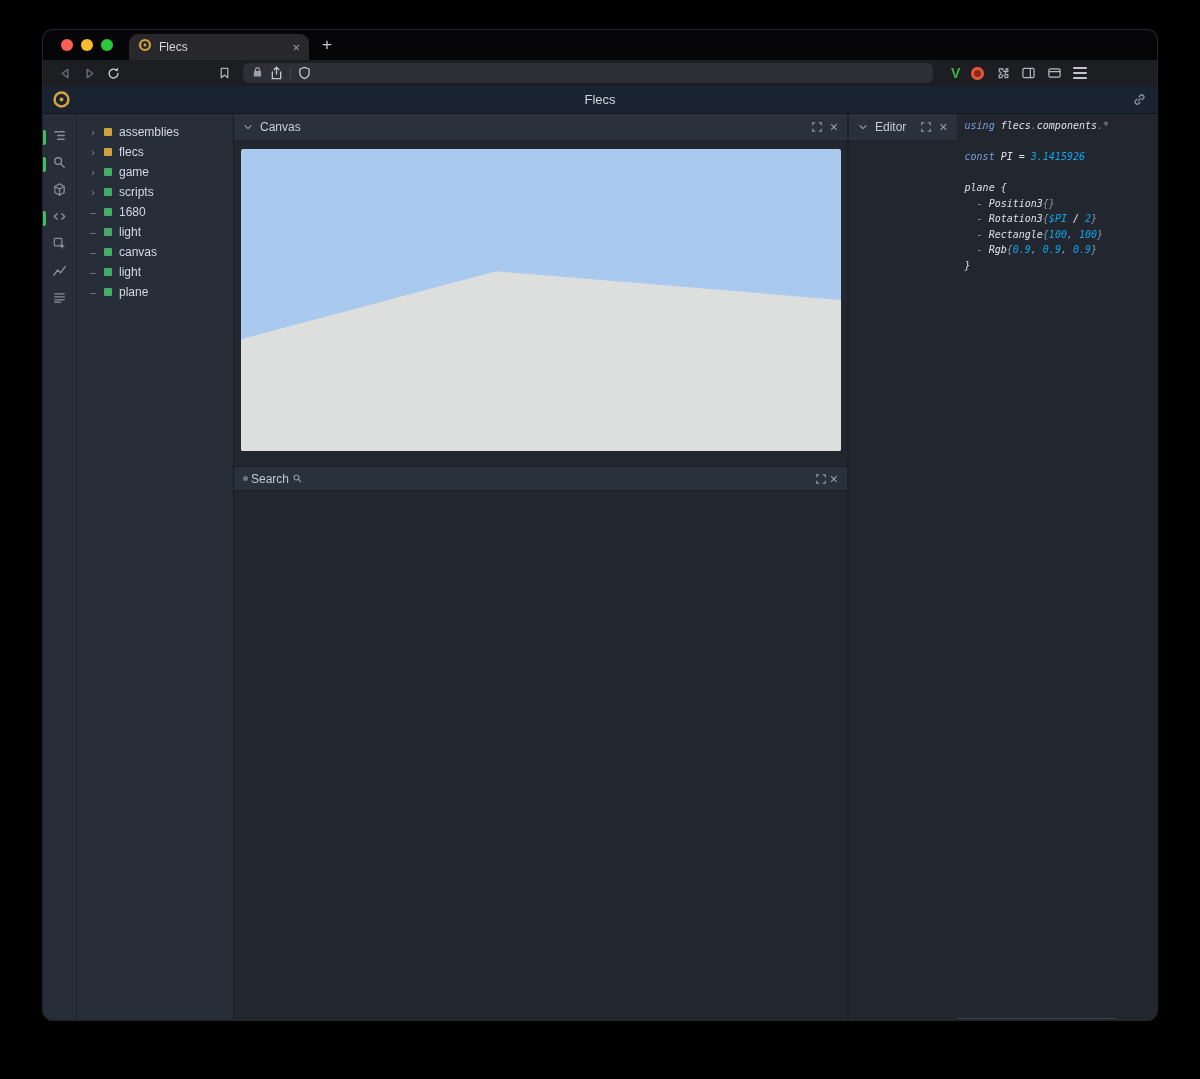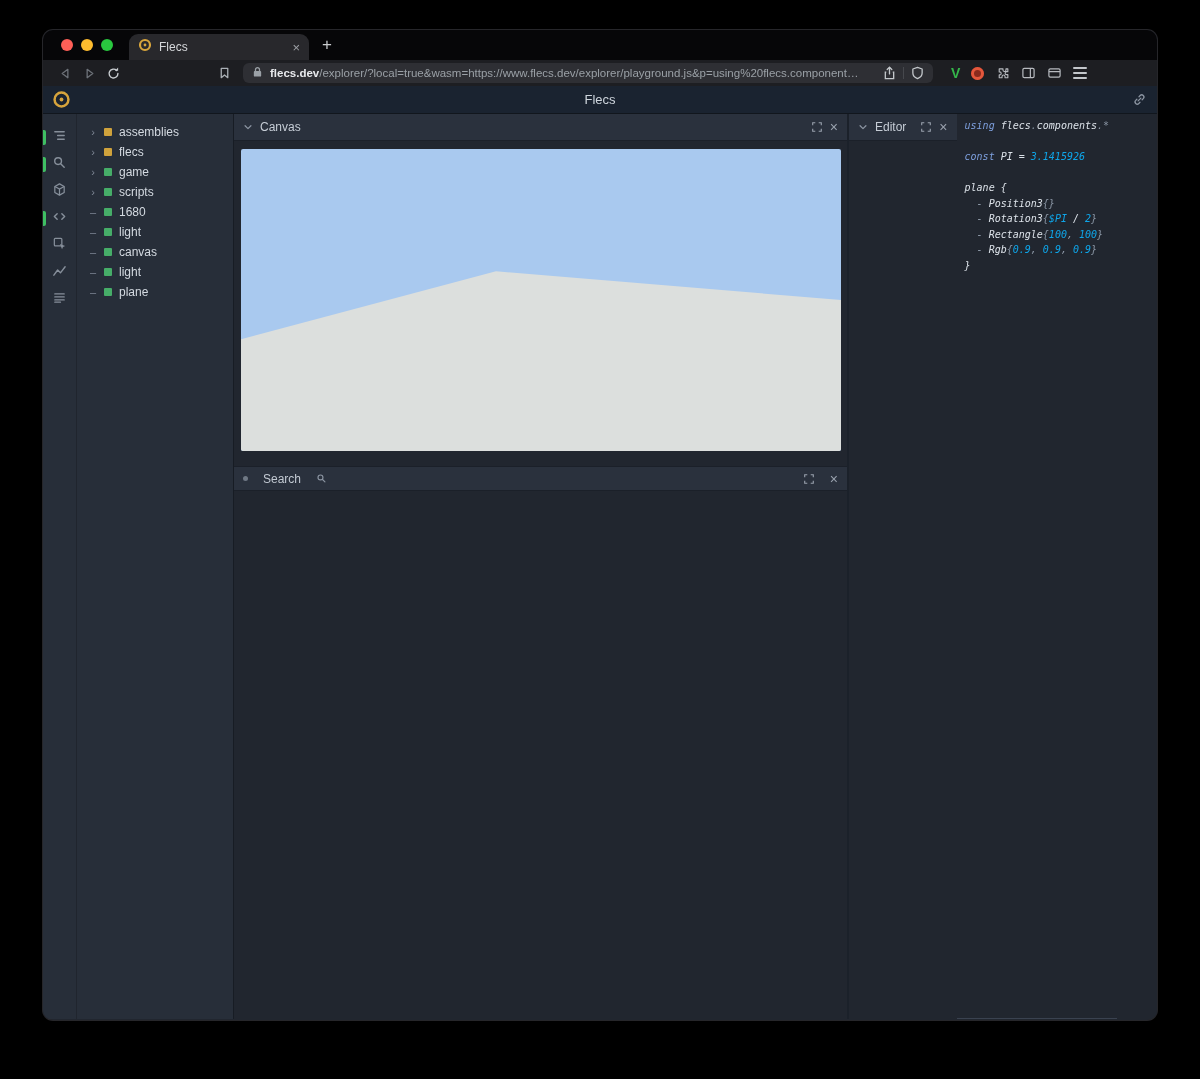--- a/index.html
+++ b/index.html
@@ -60,21 +60,21 @@
   .center-col { width:614px; display:flex; flex-direction:column; background:#21262f; border-left:1px solid #171c24; }
   .panel-header { height:27px; background:#2a313d; display:flex; align-items:center; padding:0 9px; gap:7px;
                   color:#c6cdd6; font-size:12px; border-bottom:1px solid #1b2029; flex:none; }
   .ph-spacer { flex:1; }
   .ph-btn { display:flex; align-items:center; justify-content:center; cursor:pointer; color:#9aa2ae; }
   .ph-close { font-size:14px; line-height:1; }
   .canvas-wrap { padding:8px 7px; }
   .scene { width:600px; height:302px; display:block; border-radius:2px; }
 
   .search-header { margin-top:7px; height:25px; background:#2a313d; display:flex; align-items:center;
-                   padding:0 9px; gap:15px; color:#c2c9d2; font-size:12px;
+                   padding:0 9px; gap:3px; color:#c2c9d2; font-size:12px;
                    border-top:1px solid #1b2029; border-bottom:1px solid #1b2029; }
   .search-dot { width:5px; height:5px; border-radius:50%; background:#6f7884; }
 
   .divider-v { width:2px; background:#1b212a; }
 
   .editor-col { flex:1; background:#21262f; display:flex; flex-direction:row; min-width:0; }
   .code { padding:4px 8px 14px 8px; font-family:"DejaVu Sans Mono",monospace; font-size:10px;
           line-height:15.5px; border-bottom:1px solid #3a4250; white-space:pre;font-style:italic; }
   .tok-kw { color:#7d9fdd; }
   .tok-plain { color:#dce2e9; }
@@ -127,21 +127,20 @@
           <path d="M3.5 2.5h7v10l-3.5-2.8-3.5 2.8z" fill="none" stroke="#aab0b6" stroke-width="1.4" stroke-linejoin="round"></path>
         </svg>
     </div>
     <div class="urlpill">
       <span>
         <svg width="11" height="12" viewBox="0 0 12 13">
             <rect x="2" y="5.5" width="8" height="6" rx="1" fill="#9aa0a6"></rect>
             <path d="M3.8 5.5V4a2.2 2.2 0 1 1 4.4 0v1.5" fill="none" stroke="#9aa0a6" stroke-width="1.4"></path>
           </svg>
       </span>
-      <span class="urltext"><span class="domain">flecs.dev</span><span class="path">/explorer/?local=true&amp;wasm=https://www.flecs.dev/explorer/playground.js&amp;p=using%20flecs.component…</span></span>
       <span class="ph-btn">
         <svg width="13" height="14" viewBox="0 0 14 15">
             <path d="M7 1.5v7" stroke="#c3c7cb" stroke-width="1.4" stroke-linecap="round"></path>
             <path d="M4.5 3.8 7 1.3l2.5 2.5" fill="none" stroke="#c3c7cb" stroke-width="1.4" stroke-linecap="round" stroke-linejoin="round"></path>
             <path d="M3.5 6.5H2.5v7h9v-7h-1" fill="none" stroke="#c3c7cb" stroke-width="1.4"></path>
           </svg>
       </span>
       <span class="pill-sep"></span>
       <span class="ph-btn">
         <svg width="13" height="14" viewBox="0 0 14 15">

